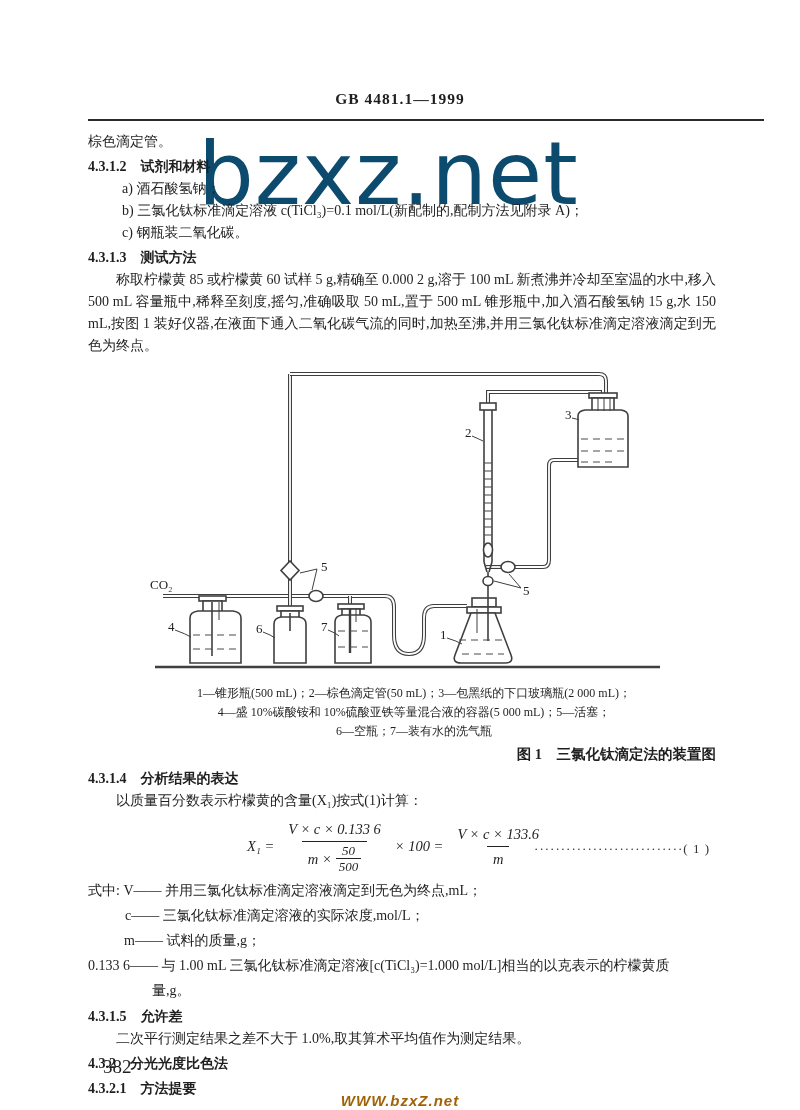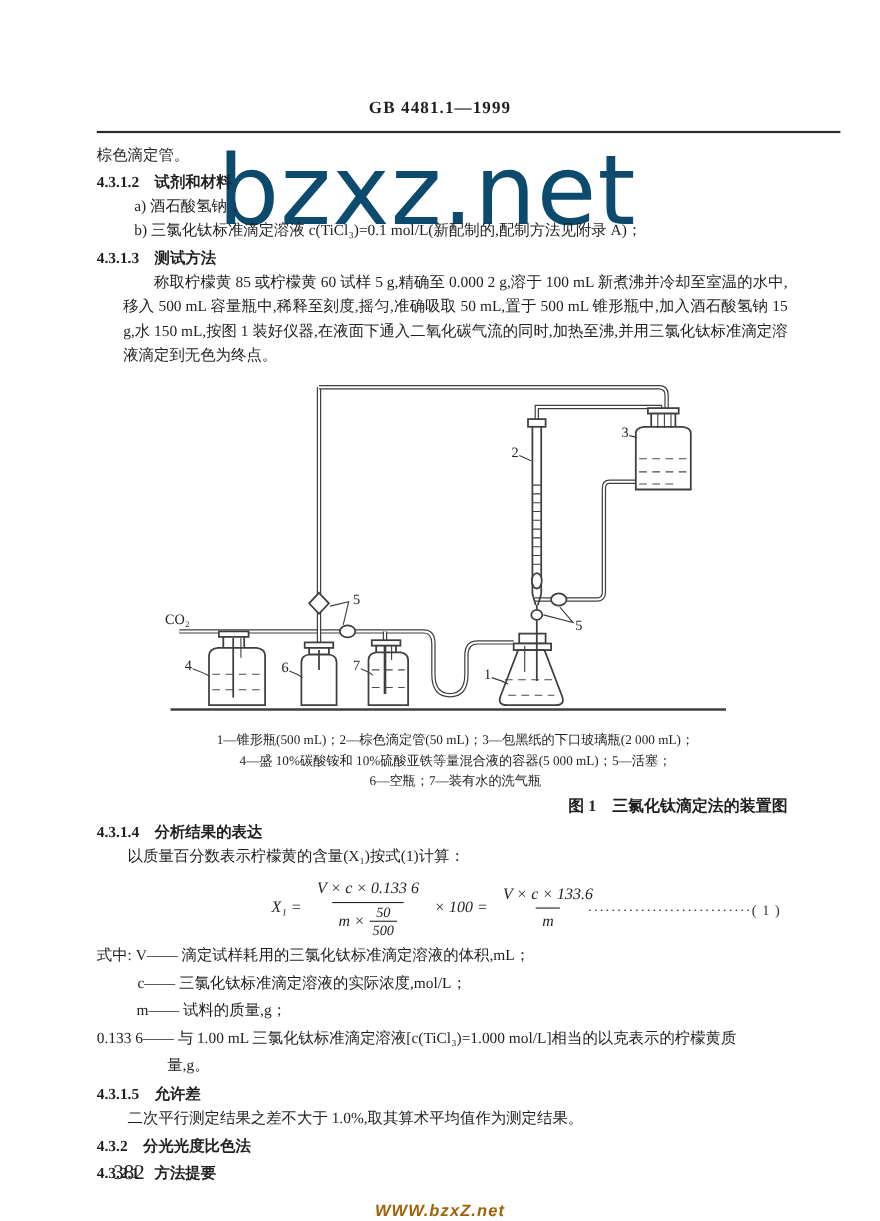--- a/index.html
+++ b/index.html
@@ -6,21 +6,21 @@
   .page{position:relative;width:800px;height:1110px;margin:0 auto;background:#ffffff;overflow:hidden;
         font-family:"Liberation Serif","DejaVu Serif",serif;color:#1f1f1f;}
   .wm-top{position:absolute;left:198px;top:122px;font-family:"DejaVu Sans","Liberation Sans",sans-serif;
         font-weight:normal;font-size:88px;letter-spacing:1px;color:#0c4a6e;z-index:0;user-select:none;}
   .hdr{position:absolute;top:90px;left:0;width:100%;text-align:center;font-size:15.5px;font-weight:bold;
         letter-spacing:1px;z-index:1;}
   .rule{position:absolute;top:119px;left:88px;width:676px;height:2px;background:#2a2a2a;z-index:1;}
   .content{position:absolute;top:131px;left:88px;width:628px;font-size:14px;line-height:22px;z-index:1;}
   .h-sec{font-weight:bold;margin-top:3px;}
   .indent1{padding-left:34px;}
-  .para{text-indent:2em;text-align:justify;margin-left:24px;}
+  .para{text-indent:2em;text-align:justify;}
   .diagram{margin-top:2px;margin-left:52px;}
   .caption{text-align:center;font-size:12px;line-height:19px;padding-left:24px;}
   .figtitle{text-align:right;font-size:14.5px;font-weight:bold;line-height:22px;padding-left:24px;margin-top:2px;}
   .calcintro{padding-left:28px;}
   .formula-row{position:relative;display:flex;align-items:center;justify-content:center;gap:8px;
         font-style:italic;font-size:14.5px;margin:6px 0 4px 0;transform:translateX(-6px);min-height:56px;}
   .frac{display:inline-flex;flex-direction:column;align-items:center;text-align:center;}
   .frac .den{border-top:1.4px solid #222;padding:1px 6px 0 6px;display:flex;align-items:center;gap:4px;}
   .frac .num{padding:0 6px 1px 6px;}
   .subfrac{display:inline-flex;flex-direction:column;align-items:center;font-size:13px;line-height:15px;}
@@ -51,20 +51,21 @@
 
   <div class="wm-top">bzxz.net</div>
   <div class="hdr">GB 4481.1—1999</div>
   <div class="rule"></div>
 
   <div class="content">
     <div>棕色滴定管。</div>
     <div class="h-sec">4.3.1.2　试剂和材料</div>
     <div class="indent1">a) 酒石酸氢钠；</div>
     <div class="indent1">b) 三氯化钛标准滴定溶液 c(TiCl₃)=0.1 mol/L(新配制的,配制方法见附录 A)；</div>
+    <div class="indent1">c) 钢瓶装二氧化碳。</div>
     <div class="h-sec">4.3.1.3　测试方法</div>
     <div class="para">称取柠檬黄 85 或柠檬黄 60 试样 5 g,精确至 0.000 2 g,溶于 100 mL 新煮沸并冷却至室温的水中,移入 500 mL 容量瓶中,稀释至刻度,摇匀,准确吸取 50 mL,置于 500 mL 锥形瓶中,加入酒石酸氢钠 15 g,水 150 mL,按图 1 装好仪器,在液面下通入二氧化碳气流的同时,加热至沸,并用三氯化钛标准滴定溶液滴定到无色为终点。</div>
 
     <svg class="diagram" viewBox="140 340 540 318" width="540" height="318" xmlns="http://www.w3.org/2000/svg">
 
       <g>
         <path class="po" d="M163,577 H385 Q394,577 394,588 V616 Q394,635 409,635 Q424,635 424,616 V599 Q424,587 434,587 H467"></path>
         <path class="pi" d="M163,577 H385 Q394,577 394,588 V616 Q394,635 409,635 Q424,635 424,616 V599 Q424,587 434,587 H467"></path>
         <path class="po" d="M211,577 V592"></path>
           <path class="pi" d="M211,577 V592"></path>
@@ -192,21 +193,21 @@
       <span>× 100 =</span>
       <span class="frac">
         <span class="num">V × c × 133.6</span>
         <span class="den">m</span>
       </span>
       <span class="leader">
         <span>····························</span><span>( 1 )</span>
       </span>
     </div>
 
-    <div class="where">式中: V—— 滴定试样耗用的三氯化钛标准滴定溶液的体积,mL；</div>
+    <div class="where">式中: V—— 并用三氯化钛标准滴定溶液滴定到无色为终点,mL；</div>
     <div class="where w-c">c—— 三氯化钛标准滴定溶液的实际浓度,mol/L；</div>
     <div class="where w-m">m—— 试料的质量,g；</div>
     <div class="where">0.133 6—— 与 1.00 mL 三氯化钛标准滴定溶液[c(TiCl₃)=1.000 mol/L]相当的以克表示的柠檬黄质</div>
     <div class="where w-k2">量,g。</div>
 
     <div class="h-sec">4.3.1.5　允许差</div>
     <div class="calcintro">二次平行测定结果之差不大于 1.0%,取其算术平均值作为测定结果。</div>
     <div class="h-sec">4.3.2　分光光度比色法</div>
     <div class="h-sec">4.3.2.1　方法提要</div>
   </div>

